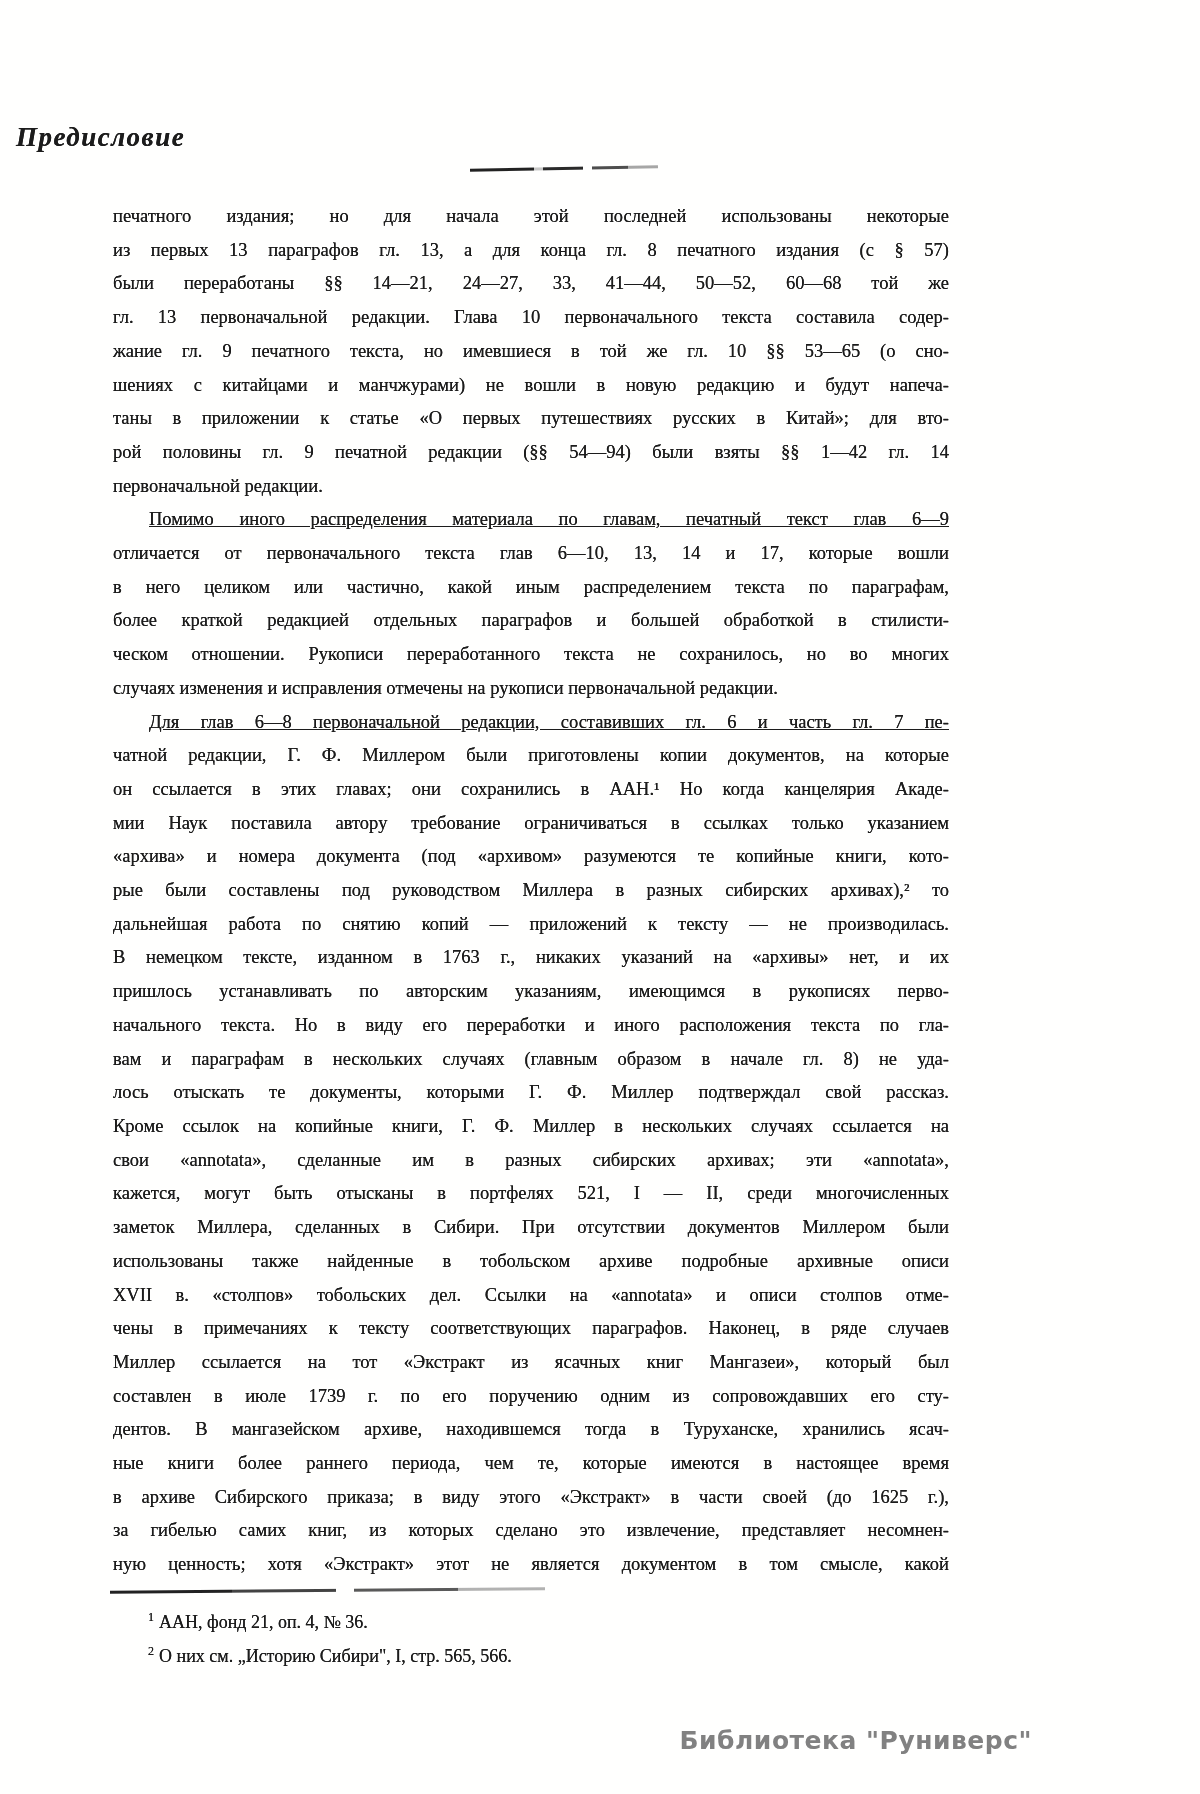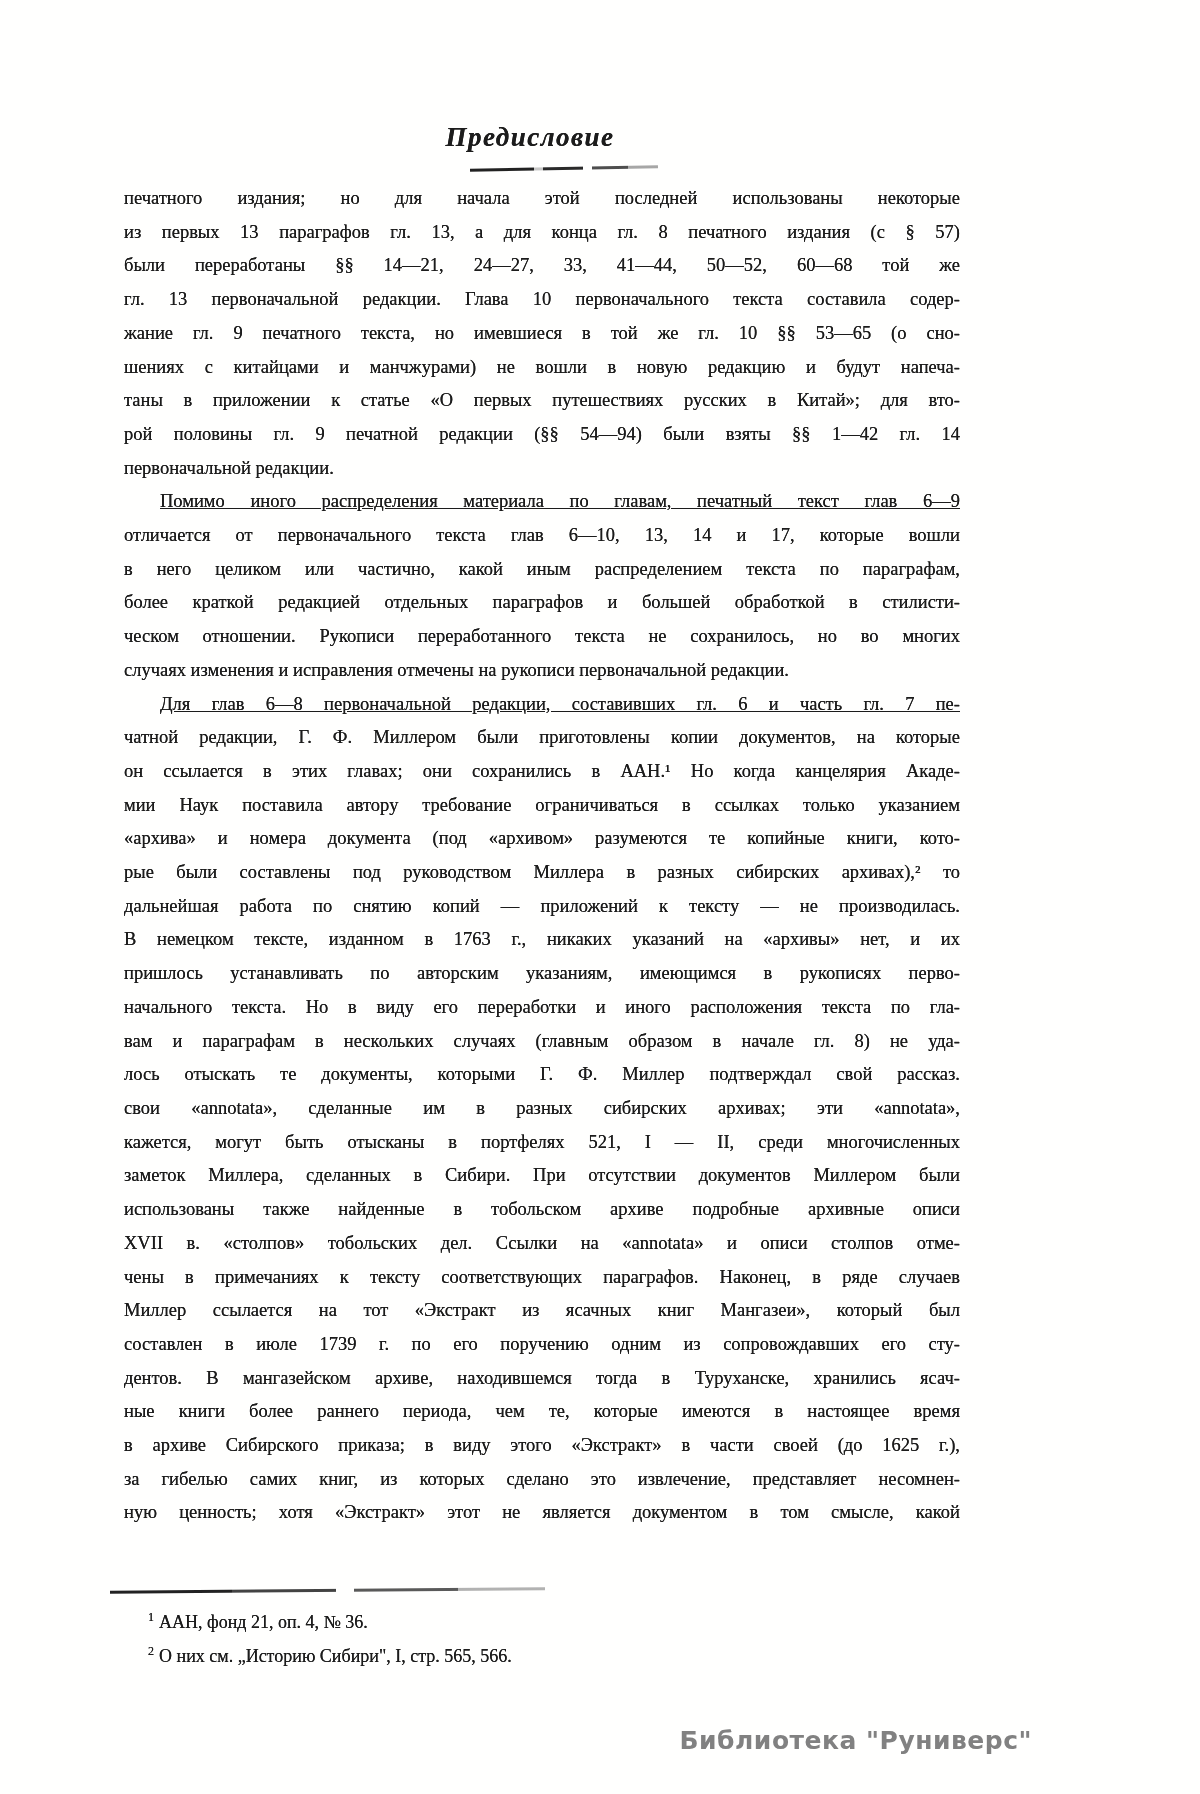--- a/index.html
+++ b/index.html
@@ -13,21 +13,21 @@
     font-family: "Liberation Serif", serif;
     color: var(--ink, #1c1c1c);
   }
 
   
   .doc-title {
     position: absolute;
     top: 122px;
     left: 0;
     width: 1044px;
-    text-align: center;
+    text-align: left;
     text-indent: 16px;
     font-style: italic;
     font-weight: bold;
     font-size: 27px;
     letter-spacing: 1.5px;
     text-shadow: 0 0 0.6px currentColor;
   }
 
   .title-rule {
     position: absolute;
@@ -41,27 +41,26 @@
       rgba(34,34,34,.25) 34%, rgba(34,34,34,.25) 39%,
       #2a2a2a 39%, #2a2a2a 60%,
       transparent 60%, transparent 65%,
       rgba(34,34,34,.8) 65%, rgba(34,34,34,.8) 84%,
       rgba(34,34,34,.4) 84%, rgba(34,34,34,.4) 100%);
   }
 
   
   .body-text {
     position: absolute;
-    top: 182px;
+    top: 200px;
     left: 113px;
     width: 836px;
     font-size: 18.5px;
     line-height: 33.7px;
     text-shadow: 0 0 0.55px currentColor;
-    margin-left: 11px;
   }
   .line { min-height: 33.7px; }
   .line.j { text-align: justify; text-align-last: justify; }
   .line.ind { text-indent: 36px; text-decoration: underline; }
 
   .footnote-rule {
     position: absolute;
     top: 1589px;
     left: 110px;
     width: 435px;
@@ -133,20 +132,21 @@
       <div class="line j">он ссылается в этих главах; они сохранились в ААН.¹ Но когда канцелярия Акаде-</div>
       <div class="line j">мии Наук поставила автору требование ограничиваться в ссылках только указанием</div>
       <div class="line j">«архива» и номера документа (под «архивом» разумеются те копийные книги, кото-</div>
       <div class="line j">рые были составлены под руководством Миллера в разных сибирских архивах),² то</div>
       <div class="line j">дальнейшая работа по снятию копий — приложений к тексту — не производилась.</div>
       <div class="line j">В немецком тексте, изданном в 1763 г., никаких указаний на «архивы» нет, и их</div>
       <div class="line j">пришлось устанавливать по авторским указаниям, имеющимся в рукописях перво-</div>
       <div class="line j">начального текста. Но в виду его переработки и иного расположения текста по гла-</div>
       <div class="line j">вам и параграфам в нескольких случаях (главным образом в начале гл. 8) не уда-</div>
       <div class="line j">лось отыскать те документы, которыми Г. Ф. Миллер подтверждал свой рассказ.</div>
+      <div class="line j">Кроме ссылок на копийные книги, Г. Ф. Миллер в нескольких случаях ссылается на</div>
       <div class="line j">свои «annotata», сделанные им в разных сибирских архивах; эти «annotata»,</div>
       <div class="line j">кажется, могут быть отысканы в портфелях 521, I — II, среди многочисленных</div>
       <div class="line j">заметок Миллера, сделанных в Сибири. При отсутствии документов Миллером были</div>
       <div class="line j">использованы также найденные в тобольском архиве подробные архивные описи</div>
       <div class="line j">XVII в. «столпов» тобольских дел. Ссылки на «annotata» и описи столпов отме-</div>
       <div class="line j">чены в примечаниях к тексту соответствующих параграфов. Наконец, в ряде случаев</div>
       <div class="line j">Миллер ссылается на тот «Экстракт из ясачных книг Мангазеи», который был</div>
       <div class="line j">составлен в июле 1739 г. по его поручению одним из сопровождавших его сту-</div>
       <div class="line j">дентов. В мангазейском архиве, находившемся тогда в Туруханске, хранились ясач-</div>
       <div class="line j">ные книги более раннего периода, чем те, которые имеются в настоящее время</div>

